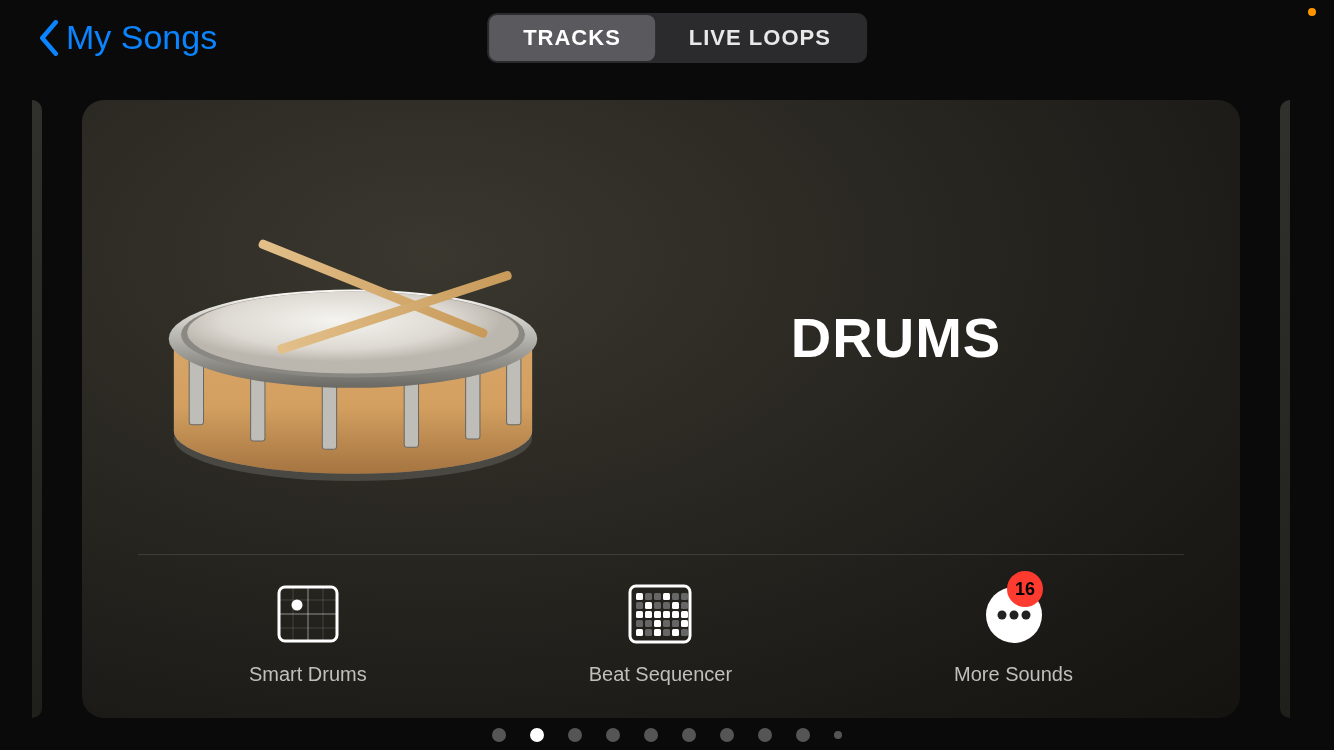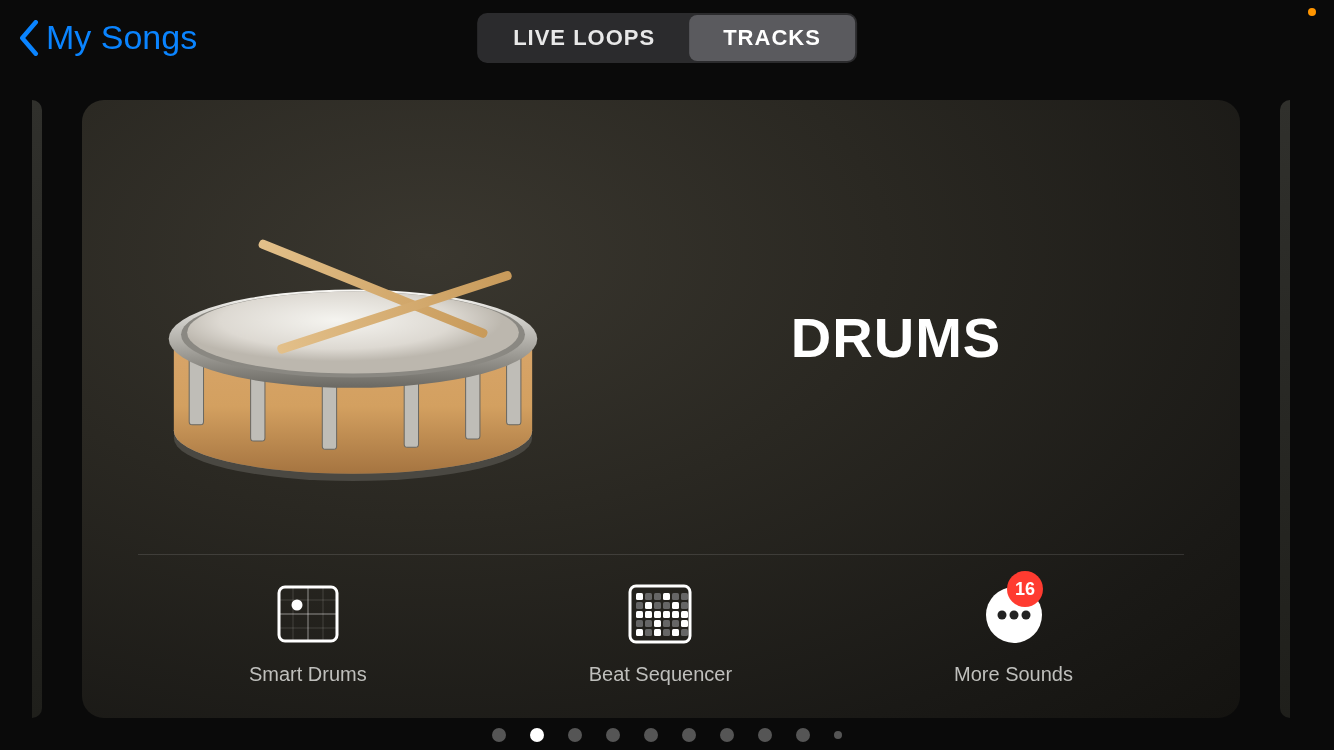--- a/index.html
+++ b/index.html
@@ -9,20 +9,21 @@
       background: #0a0a0a;
       font-family: -apple-system, "Helvetica Neue", Helvetica, Arial, sans-serif;
       overflow: hidden;
       position: relative;
     }
     .topbar {
       height: 75px;
       display: flex;
       align-items: center;
       position: relative;
+      margin-left: 20px;
     }
     .back-btn {
       position: absolute;
       left: 18px;
       display: flex;
       align-items: center;
       gap: 6px;
       color: #0a84ff;
       font-size: 34px;
       font-weight: 400;
@@ -131,21 +132,21 @@
     .opt-label {
       color: #bfbfbc;
       font-size: 20px;
       font-weight: 400;
     }
     .badge {
       position: absolute;
       top: -12px;
       right: 30px;
       background: #ff3b30;
-      color: #ffffff;
+      color: #000000;
       width: 36px;
       height: 36px;
       border-radius: 18px;
       font-size: 18px;
       font-weight: 600;
       display: flex;
       align-items: center;
       justify-content: center;
     }
     .pager {
@@ -180,22 +181,22 @@
 <div class="orange-dot"></div>
 
 <div class="topbar">
   <div class="back-btn">
     <svg viewBox="0 0 18 32">
       <path d="M15 2 L3 16 L15 30" stroke="#0a84ff" stroke-width="4" fill="none" stroke-linecap="round" stroke-linejoin="round"></path>
     </svg>
     <span>My Songs</span>
   </div>
   <div class="seg">
+    <div class="seg-item active">TRACKS</div>
     <div class="seg-item">LIVE LOOPS</div>
-    <div class="seg-item active">TRACKS</div>
   </div>
 </div>
 
 <div class="stage">
   <div class="card-peek"></div>
 
   <div class="card">
     <div class="hero">
       <div class="drum-art">
         <svg viewBox="0 0 420 320">

